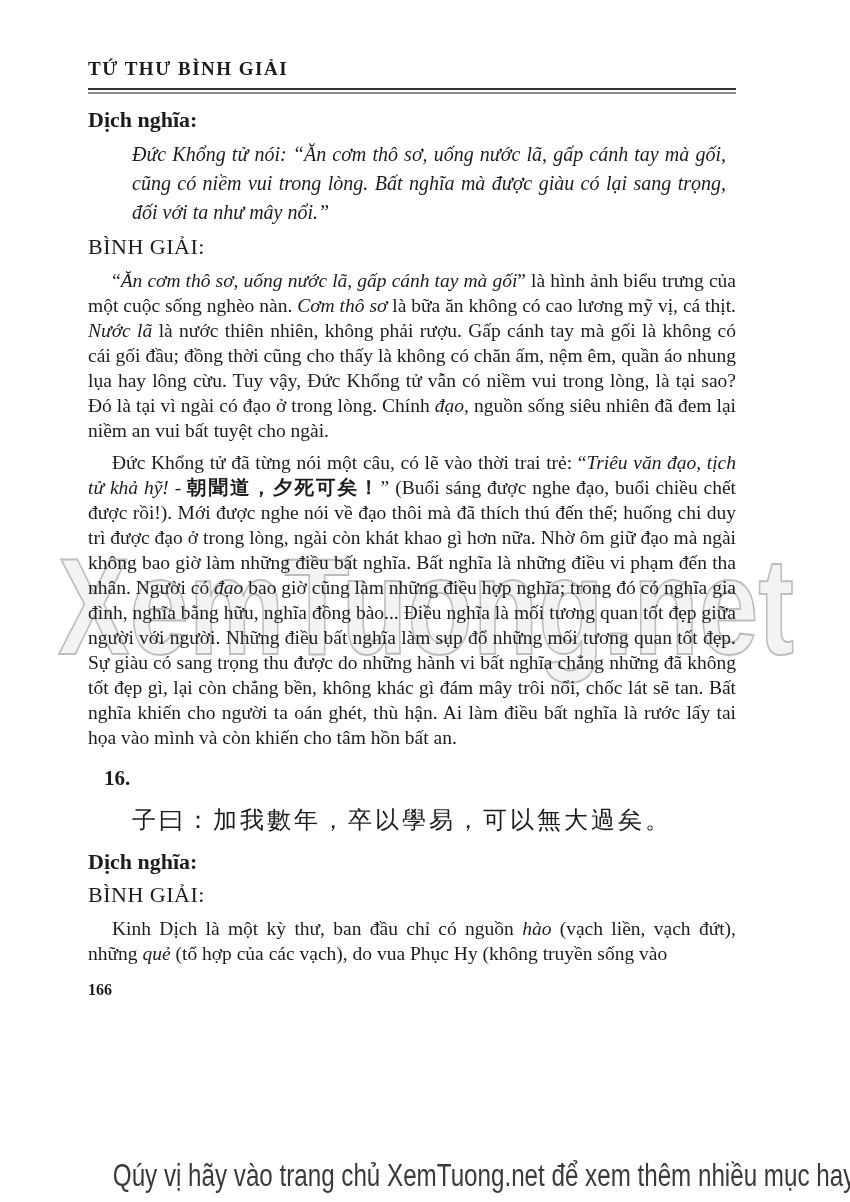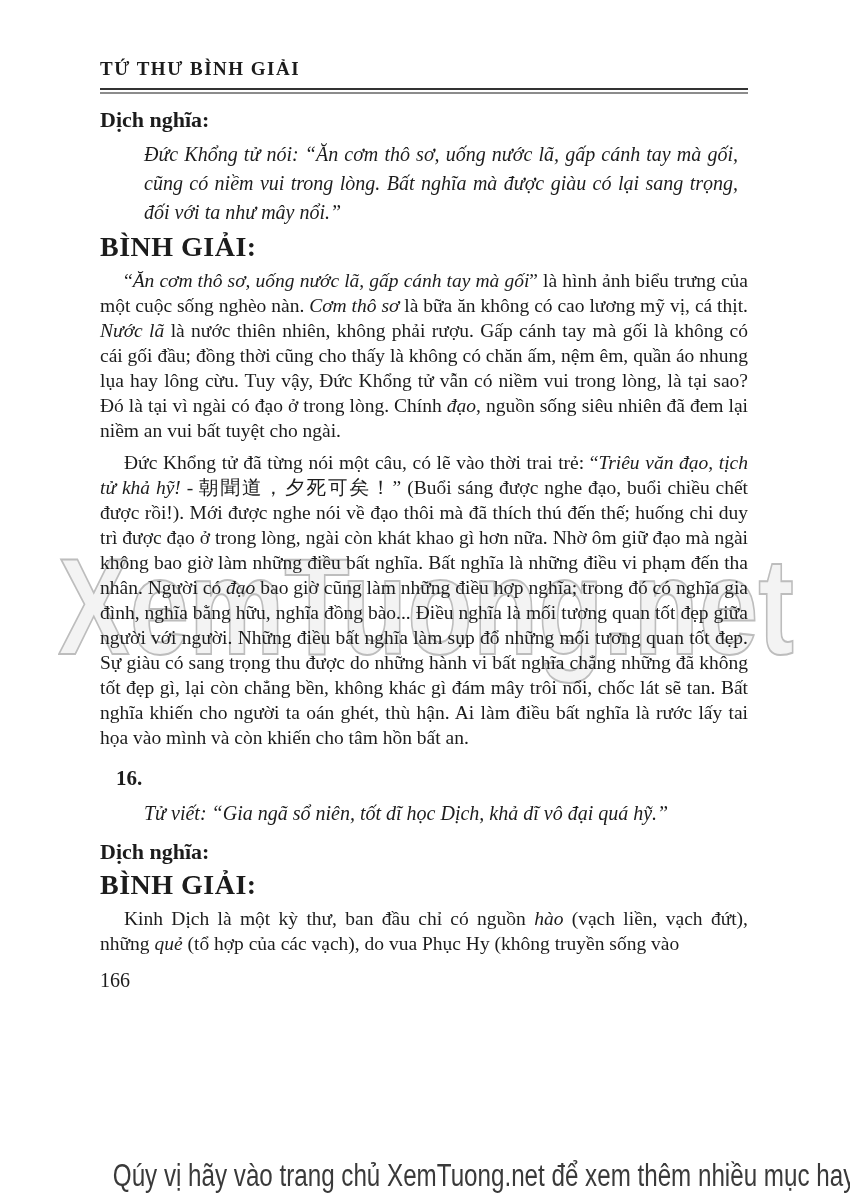--- a/index.html
+++ b/index.html
@@ -14,21 +14,21 @@
   .watermark-svg{
     position:absolute;left:58px;top:538px;
     width:740px;height:150px;
     pointer-events:none;
   }
   .watermark-svg text{
     font-family:"Liberation Sans","DejaVu Sans",sans-serif;
     font-weight:bold;
   }
   .content{
-    position:absolute;left:100px;top:0;width:648px;
+    position:absolute;left:88px;top:0;width:648px;
   }
   .running-head{
     margin-top:57px;
     font-size:19px;line-height:24px;font-weight:bold;
     letter-spacing:1.5px;
   }
   .rule{
     margin-top:7px;height:2px;
     border-top:2px solid #333333;
     border-bottom:2px solid #8c8c8c;
@@ -39,48 +39,48 @@
     font-weight:bold;
   }
   .quote{
     margin:7px 10px 0 44px;
     font-size:20px;line-height:29px;
     font-style:italic;
     text-align:justify;
   }
   .h-caps{
     margin:6px 0 0 0;
-    font-size:28px;line-height:28px;
-    font-weight:bold;letter-spacing:0.5px;
+    font-size:22px;line-height:28px;
+    font-weight:normal;letter-spacing:0.5px;
   }
   .body-par{
     margin:7px 0 0 0;
     font-size:19.5px;line-height:25px;
     text-align:justify;
     text-indent:24px;
   }
   .it{font-style:italic;}
-  .cjk-inline{font-style:normal;letter-spacing:1px;}
+  .cjk-inline{font-style:normal;letter-spacing:1px;font-weight:bold;}
   .sec-num{
     margin:16px 0 0 16px;
     font-size:21px;line-height:24px;font-weight:bold;
   }
   .cjk-line{
     margin:14px 0 0 44px;
     font-size:24px;line-height:32px;
     letter-spacing:3px;
   }
   .translit{
     margin:10px 0 0 44px;
     font-size:20px;line-height:26px;
     font-style:italic;
   }
   .page-num{
     margin:12px 0 0 0;
-    font-size:20px;line-height:24px;font-weight:normal;
+    font-size:16px;line-height:24px;font-weight:bold;
   }
   .site-footer{
     position:absolute;left:0;top:1154px;width:850px;
     text-align:center;
     font-family:"Liberation Sans","DejaVu Sans",sans-serif;
   }
   .site-footer .squeeze{
     display:inline-block;
     transform:scaleX(0.78);
     transform-origin:50% 50%;
@@ -105,21 +105,21 @@
     <div class="rule"></div>
 
     <h3 class="h-italic">Dịch nghĩa:</h3>
     <p class="quote">Đức Khổng tử nói: “Ăn cơm thô sơ, uống nước lã, gấp cánh tay mà gối, cũng có niềm vui trong lòng. Bất nghĩa mà được giàu có lại sang trọng, đối với ta như mây nổi.”</p>
 
     <h2 class="h-caps">BÌNH GIẢI:</h2>
     <p class="body-par"><span>“</span><span class="it">Ăn cơm thô sơ, uống nước lã, gấp cánh tay mà gối</span><span>” là hình ảnh biểu trưng của một cuộc sống nghèo nàn. </span><span class="it">Cơm thô sơ</span><span> là bữa ăn không có cao lương mỹ vị, cá thịt. </span><span class="it">Nước lã</span><span> là nước thiên nhiên, không phải rượu. Gấp cánh tay mà gối là không có cái gối đầu; đồng thời cũng cho thấy là không có chăn ấm, nệm êm, quần áo nhung lụa hay lông cừu. Tuy vậy, Đức Khổng tử vẫn có niềm vui trong lòng, là tại sao? Đó là tại vì ngài có đạo ở trong lòng. Chính </span><span class="it">đạo</span><span>, nguồn sống siêu nhiên đã đem lại niềm an vui bất tuyệt cho ngài.</span></p>
     <p class="body-par"><span>Đức Khổng tử đã từng nói một câu, có lẽ vào thời trai trẻ: “</span><span class="it">Triêu văn đạo, tịch tử khả hỹ! - </span><span class="cjk-inline">朝聞道，夕死可矣！</span><span>” (Buổi sáng được nghe đạo, buổi chiều chết được rồi!). Mới được nghe nói về đạo thôi mà đã thích thú đến thế; huống chi duy trì được đạo ở trong lòng, ngài còn khát khao gì hơn nữa. Nhờ ôm giữ đạo mà ngài không bao giờ làm những điều bất nghĩa. Bất nghĩa là những điều vi phạm đến tha nhân. Người có </span><span class="it">đạo</span><span> bao giờ cũng làm những điều hợp nghĩa; trong đó có nghĩa gia đình, nghĩa bằng hữu, nghĩa đồng bào... Điều nghĩa là mối tương quan tốt đẹp giữa người với người. Những điều bất nghĩa làm sụp đổ những mối tương quan tốt đẹp. Sự giàu có sang trọng thu được do những hành vi bất nghĩa chẳng những đã không tốt đẹp gì, lại còn chẳng bền, không khác gì đám mây trôi nổi, chốc lát sẽ tan. Bất nghĩa khiến cho người ta oán ghét, thù hận. Ai làm điều bất nghĩa là rước lấy tai họa vào mình và còn khiến cho tâm hồn bất an.</span></p>
 
     <div class="sec-num">16.</div>
-    <p class="translit">Tử viết: “Gia ngã sổ niên, tốt dĩ học Dịch, khả dĩ vô đại quá hỹ.”</p>
+    <div class="cjk-line">子曰：加我數年，卒以學易，可以無大過矣。</div>
 
     <h3 class="h-italic">Dịch nghĩa:</h3>
 
     <h2 class="h-caps">BÌNH GIẢI:</h2>
     <p class="body-par"><span>Kinh Dịch là một kỳ thư, ban đầu chỉ có nguồn </span><span class="it">hào</span><span> (vạch liền, vạch đứt), những </span><span class="it">quẻ</span><span> (tổ hợp của các vạch), do vua Phục Hy (không truyền sống vào</span></p>
 
     <div class="page-num">166</div>
   </div>
 
   <div class="site-footer">

